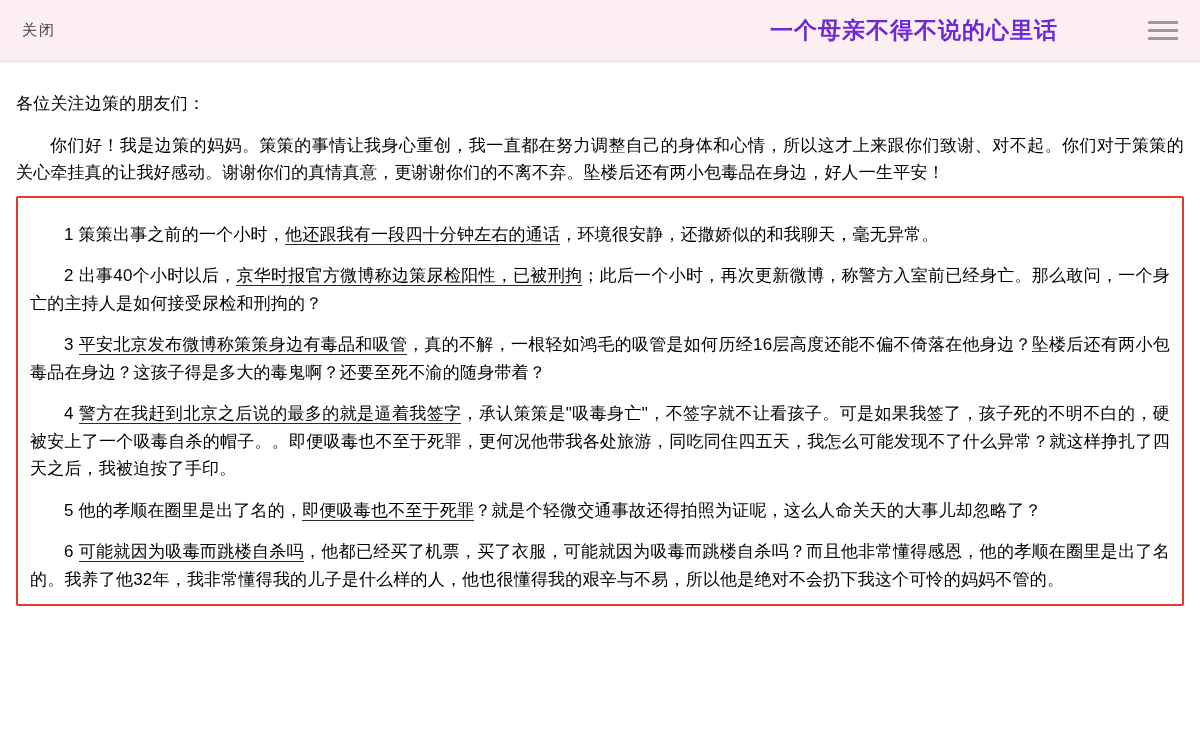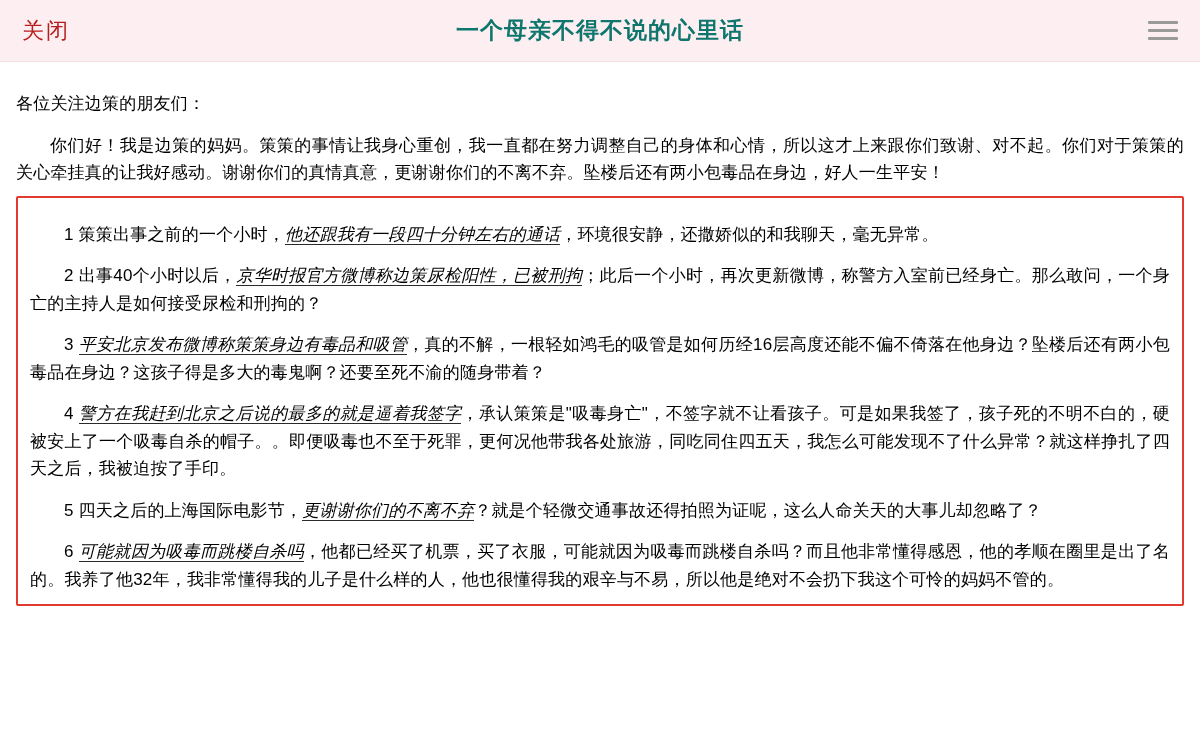--- a/index.html
+++ b/index.html
@@ -25,33 +25,33 @@
     position: relative;
     height: 62px;
     background: #fdeef1;
     display: flex;
     align-items: center;
     padding: 0 22px;
     box-sizing: border-box;
     border-bottom: 1px solid #f2dde1;
   }
   .close-btn {
-    color: #b91c1c;
-    font-size: 22px;
+    color: #404040;
+    font-size: 15px;
     letter-spacing: 2px;
     flex: 0 0 auto;
     width: 120px;
     cursor: pointer;
   }
   .header-title {
     flex: 1 1 auto;
-    text-align: center;
+    text-align: right;
     font-size: 23px;
     font-weight: bold;
-    color: #0f766e;
+    color: #6d28d9;
     letter-spacing: 1px;
   }
   .menu-icon {
     flex: 0 0 auto;
     width: 120px;
     display: flex;
     flex-direction: column;
     align-items: flex-end;
     justify-content: center;
     gap: 5px;
@@ -76,21 +76,20 @@
     line-height: 1.62;
     color: #000000;
     letter-spacing: 0.2px;
     text-align: justify;
   }
   p.indent {
     text-indent: 2em;
   }
   .u {
     border-bottom: 1.5px solid #2a2a2a;
-    font-style: italic;
   }
   
   .red-box {
     position: relative;
     border: 2.5px solid #e23a2e;
     border-radius: 2px;
     padding: 9px 12px 4px 12px;
     margin: 6px 0 8px 0;
     box-sizing: border-box;
   }
@@ -137,21 +136,21 @@
         <span></span><span class="u">平安北京发布微博称策策身边有毒品和吸管</span><span>，真的不解，一根轻如鸿毛的吸管是如何历经16层高度还能不偏不倚落在他身边？坠楼后还有两小包毒品在身边？这孩子得是多大的毒鬼啊？还要至死不渝的随身带着？</span>
       </p>
 
       <p class="indent">
         <span>4</span>
         <span></span><span class="u">警方在我赶到北京之后说的最多的就是逼着我签字</span><span>，承认策策是"吸毒身亡"，不签字就不让看孩子。可是如果我签了，孩子死的不明不白的，硬被安上了一个吸毒自杀的帽子。。即便吸毒也不至于死罪，更何况他带我各处旅游，同吃同住四五天，我怎么可能发现不了什么异常？就这样挣扎了四天之后，我被迫按了手印。</span>
       </p>
 
       <p class="indent">
         <span>5</span>
-        <span>四天之后的上海国际电影节，</span><span class="u">更谢谢你们的不离不弃</span><span>？就是个轻微交通事故还得拍照为证呢，这么人命关天的大事儿却忽略了？</span>
+        <span>他的孝顺在圈里是出了名的，</span><span class="u">即便吸毒也不至于死罪</span><span>？就是个轻微交通事故还得拍照为证呢，这么人命关天的大事儿却忽略了？</span>
       </p>
 
       <p class="indent">
         <span>6</span>
         <span></span><span class="u">可能就因为吸毒而跳楼自杀吗</span><span>，他都已经买了机票，买了衣服，可能就因为吸毒而跳楼自杀吗？而且他非常懂得感恩，他的孝顺在圈里是出了名的。我养了他32年，我非常懂得我的儿子是什么样的人，他也很懂得我的艰辛与不易，所以他是绝对不会扔下我这个可怜的妈妈不管的。</span>
       </p>
 
     </div>
 
   </div>

